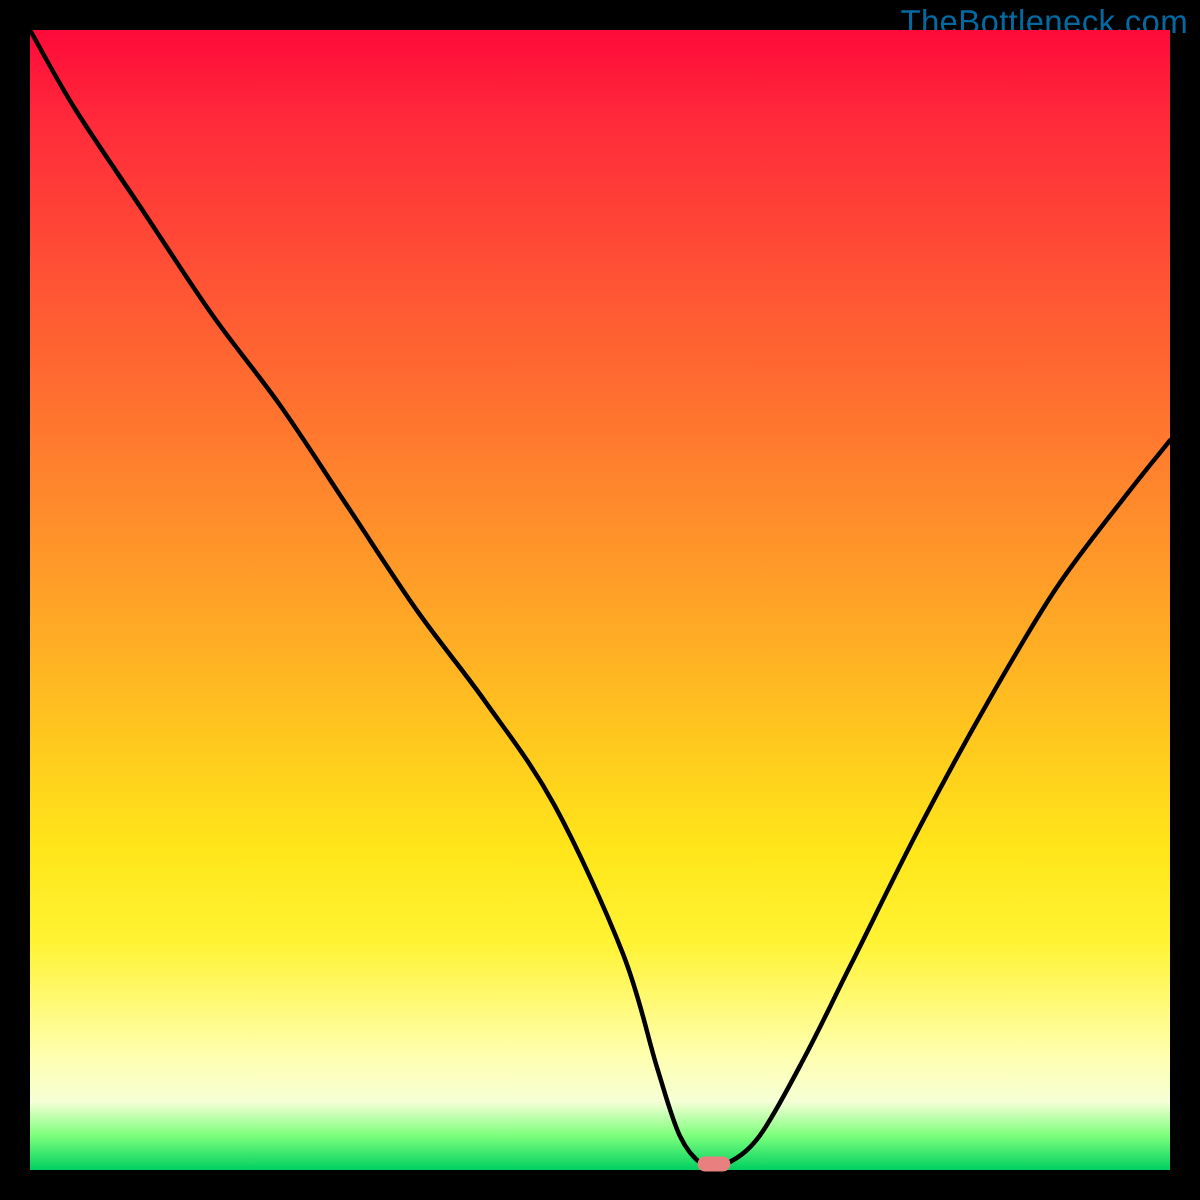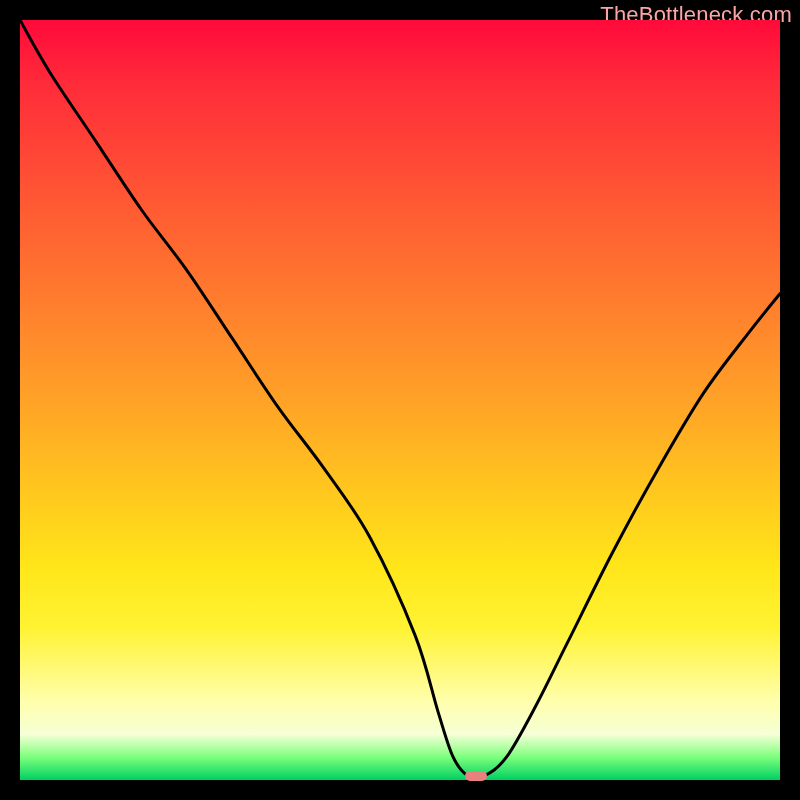--- a/index.html
+++ b/index.html
@@ -52,21 +52,21 @@
     background: #e98080;
     border-radius: 6px;
     width: 22px;
     height: 10px;
     transform: translate(-50%, -50%);
   }
   .watermark {
     position: absolute;
     top: 2px;
     right: 8px;
-    color: #fca5a5;
+    color: #0369a1;
     font-size: 22px;
     font-weight: 500;
     letter-spacing: 0.2px;
   }
 </style>
 </head>
 <body>
 
 <div class="frame">
 

